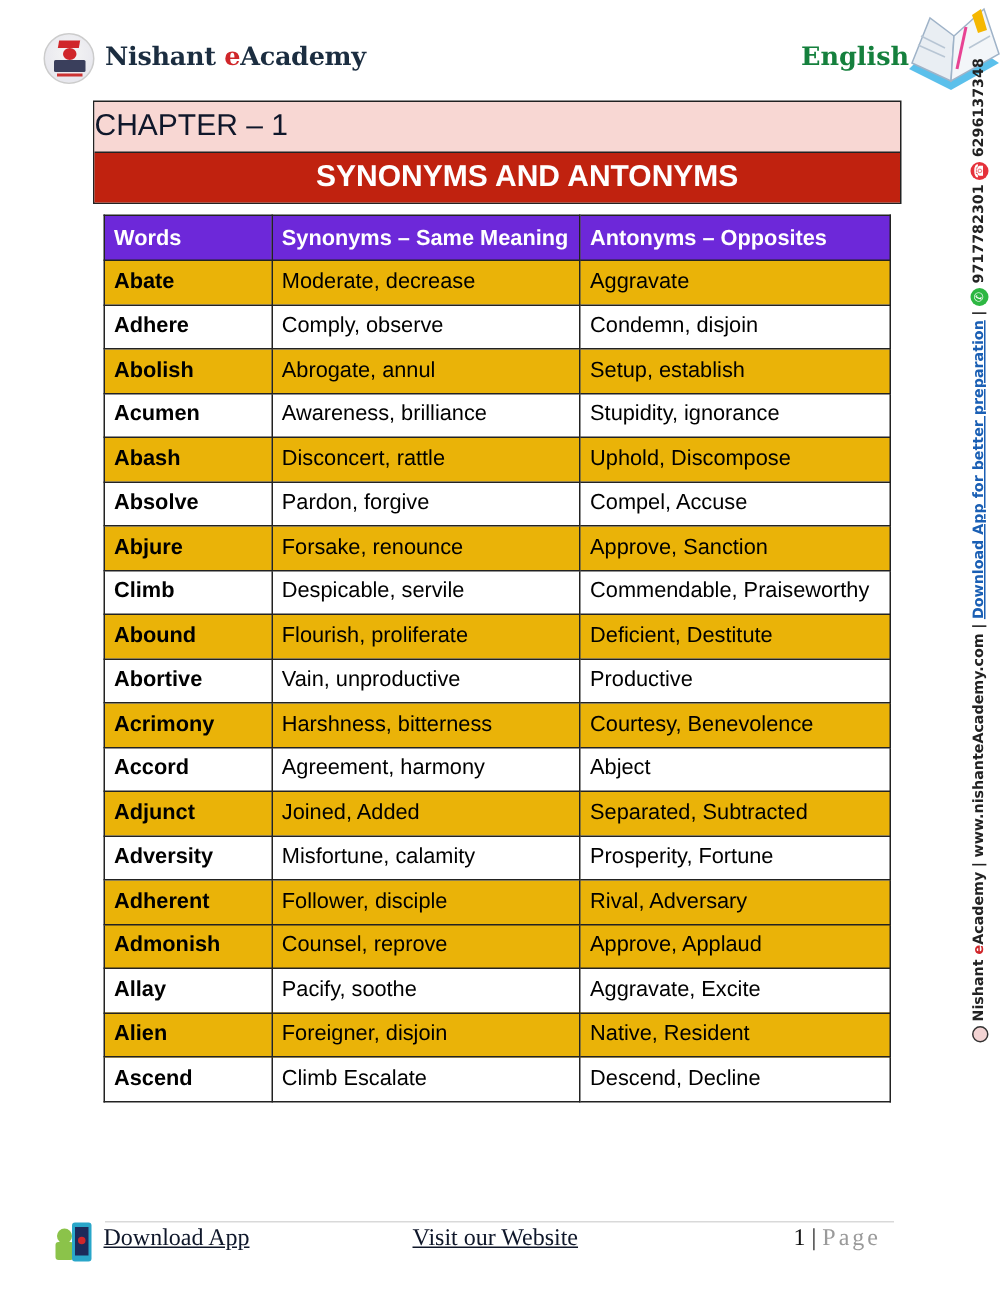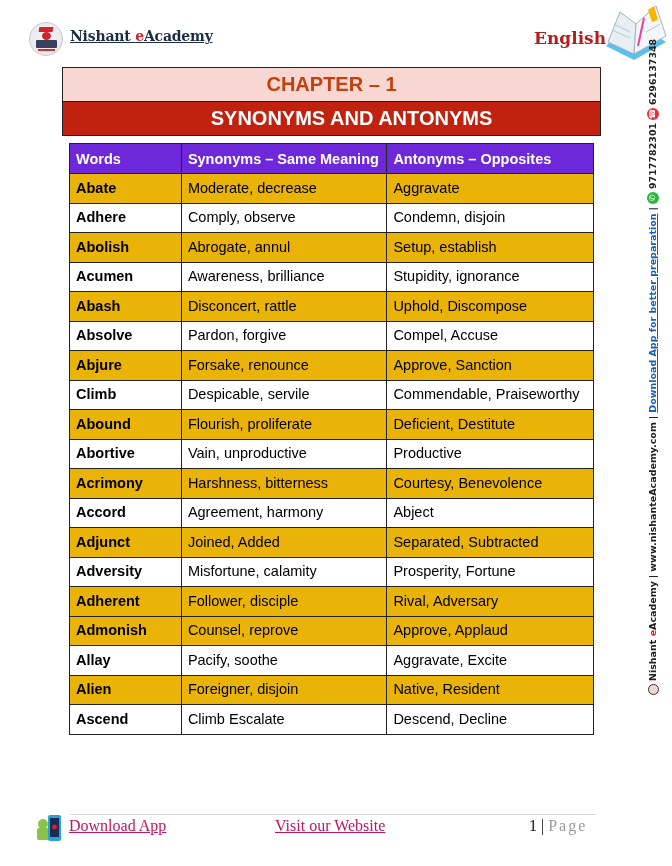--- a/index.html
+++ b/index.html
@@ -3,27 +3,27 @@
 <meta charset="utf-8">
 <style>
   html, body { margin: 0; padding: 0; }
   body { width: 672px; height: 866px; background: #ffffff; position: relative; overflow: hidden; font-family: "Liberation Sans", sans-serif; color: #000; }
   .header { position: absolute; left: 0; top: 0; width: 672px; height: 66px; }
   .logo { position: absolute; left: 29px; top: 22px; width: 34px; height: 34px; border-radius: 50%; border: 1px solid #ccc; background: radial-gradient(circle at 50% 40%, #f5f5f5 0%, #e8e8ee 70%); box-sizing: border-box; }
   .logo .cap { position: absolute; left: 9px; top: 4px; width: 14px; height: 5px; background: #d0262a; transform: skewX(-10deg); }
   .logo .head { position: absolute; left: 12px; top: 9px; width: 9px; height: 8px; border-radius: 50%; background: #d0262a; }
   .logo .books { position: absolute; left: 6px; top: 17px; width: 21px; height: 8px; background: #3a3f5c; border-radius: 1px; }
   .logo .lbl { position: absolute; left: 8px; top: 26px; width: 17px; height: 2px; background: #c33; }
-  .brand { position: absolute; left: 70px; top: 28px; font-family: "DejaVu Serif", serif; font-weight: bold; font-size: 14px; color: #1b2d40; letter-spacing: -0.2px; text-decoration: underline; }
+  .brand { position: absolute; left: 70px; top: 28px; font-family: "DejaVu Serif", serif; font-weight: bold; font-size: 17px; color: #1b2d40; letter-spacing: -0.2px; }
   .brand .e { color: #d0262a; }
-  .subject { position: absolute; left: 534px; top: 28px; font-family: "DejaVu Serif", serif; font-weight: bold; font-size: 17px; color: #b91c1c; }
+  .subject { position: absolute; left: 534px; top: 28px; font-family: "DejaVu Serif", serif; font-weight: bold; font-size: 17px; color: #15803d; }
   .book-icon { position: absolute; left: 600px; top: 2px; width: 72px; height: 62px; }
 
   .chapter-box { position: absolute; left: 62px; top: 67px; width: 539px; border: 1px solid #222; box-sizing: border-box; }
-  .chapter-title { height: 33px; background: #f8d7d3; text-align: center; font-weight: bold; font-size: 20px; line-height: 33px; color: #c2410c; border-bottom: 1px solid #222; }
+  .chapter-title { height: 33px; background: #f8d7d3; text-align: left; font-weight: normal; font-size: 20px; line-height: 33px; color: #0f172a; border-bottom: 1px solid #222; }
   .chapter-sub { height: 33px; background: #c0220f; text-align: center; font-weight: bold; font-size: 20px; line-height: 33px; color: #fff; padding-left: 40px; }
 
   table.vocab { position: absolute; left: 69px; top: 143px; width: 525px; border-collapse: collapse; font-size: 14.5px; }
   table.vocab th, table.vocab td { border: 1px solid #222; padding: 0 6px; text-align: left; vertical-align: middle; }
   table.vocab th { background: #6d28d9; color: #fff; font-weight: bold; height: 29px; }
   table.vocab td { height: 28.5px; line-height: 17px; }
   table.vocab tr.alt td { background: #eab308; }
   table.vocab td.word { font-weight: bold; }
   col.c1 { width: 112px; } col.c2 { width: 206px; } col.c3 { width: 207px; }
 
@@ -31,21 +31,21 @@
   .sidebar-inner { position: absolute; left: 10px; top: 552px; transform-origin: 0 0; transform: rotate(-90deg); white-space: nowrap; font-family: "DejaVu Sans", sans-serif; font-size: 9.5px; font-weight: bold; color: #222; display: flex; align-items: center; gap: 3px; height: 14px; line-height: 14px; margin-top: -7px; }
   .sidebar-inner .red { color: #d0262a; }
   .sidebar-inner a { color: #1a5fb4; text-decoration: underline; }
   .mini-logo { display: inline-block; width: 11px; height: 11px; border-radius: 50%; border: 1px solid #333; background: #f3d4d4; box-sizing: border-box; }
   .wa-icon { display: inline-block; width: 12px; height: 12px; border-radius: 50%; background: #2db742; color: #fff; font-size: 8px; text-align: center; line-height: 12px; }
   .phone-icon { display: inline-block; width: 12px; height: 12px; border-radius: 50%; background: #e5313a; color: #fff; font-size: 8px; text-align: center; line-height: 12px; }
 
   .footer-rule { position: absolute; left: 70px; top: 814px; width: 526px; height: 1px; background: #d9d9d9; }
   .footer { position: absolute; left: 0; top: 814px; width: 672px; height: 30px; font-family: "Liberation Serif", serif; font-size: 16px; }
   .app-icon { position: absolute; left: 34px; top: 0px; width: 30px; height: 28px; }
-  .footer a { color: #be185d; text-decoration: underline; position: absolute; top: 3px; }
+  .footer a { color: #0f172a; text-decoration: underline; position: absolute; top: 3px; }
   .dl-link { left: 69px; }
   .web-link { left: 275px; }
   .page-num { position: absolute; left: 529px; top: 3px; color: #111; }
   .page-num .pg { color: #9a9a9a; letter-spacing: 2px; }
 </style>
 </head>
 <body>
 
 <div class="header">
   <div class="logo">

